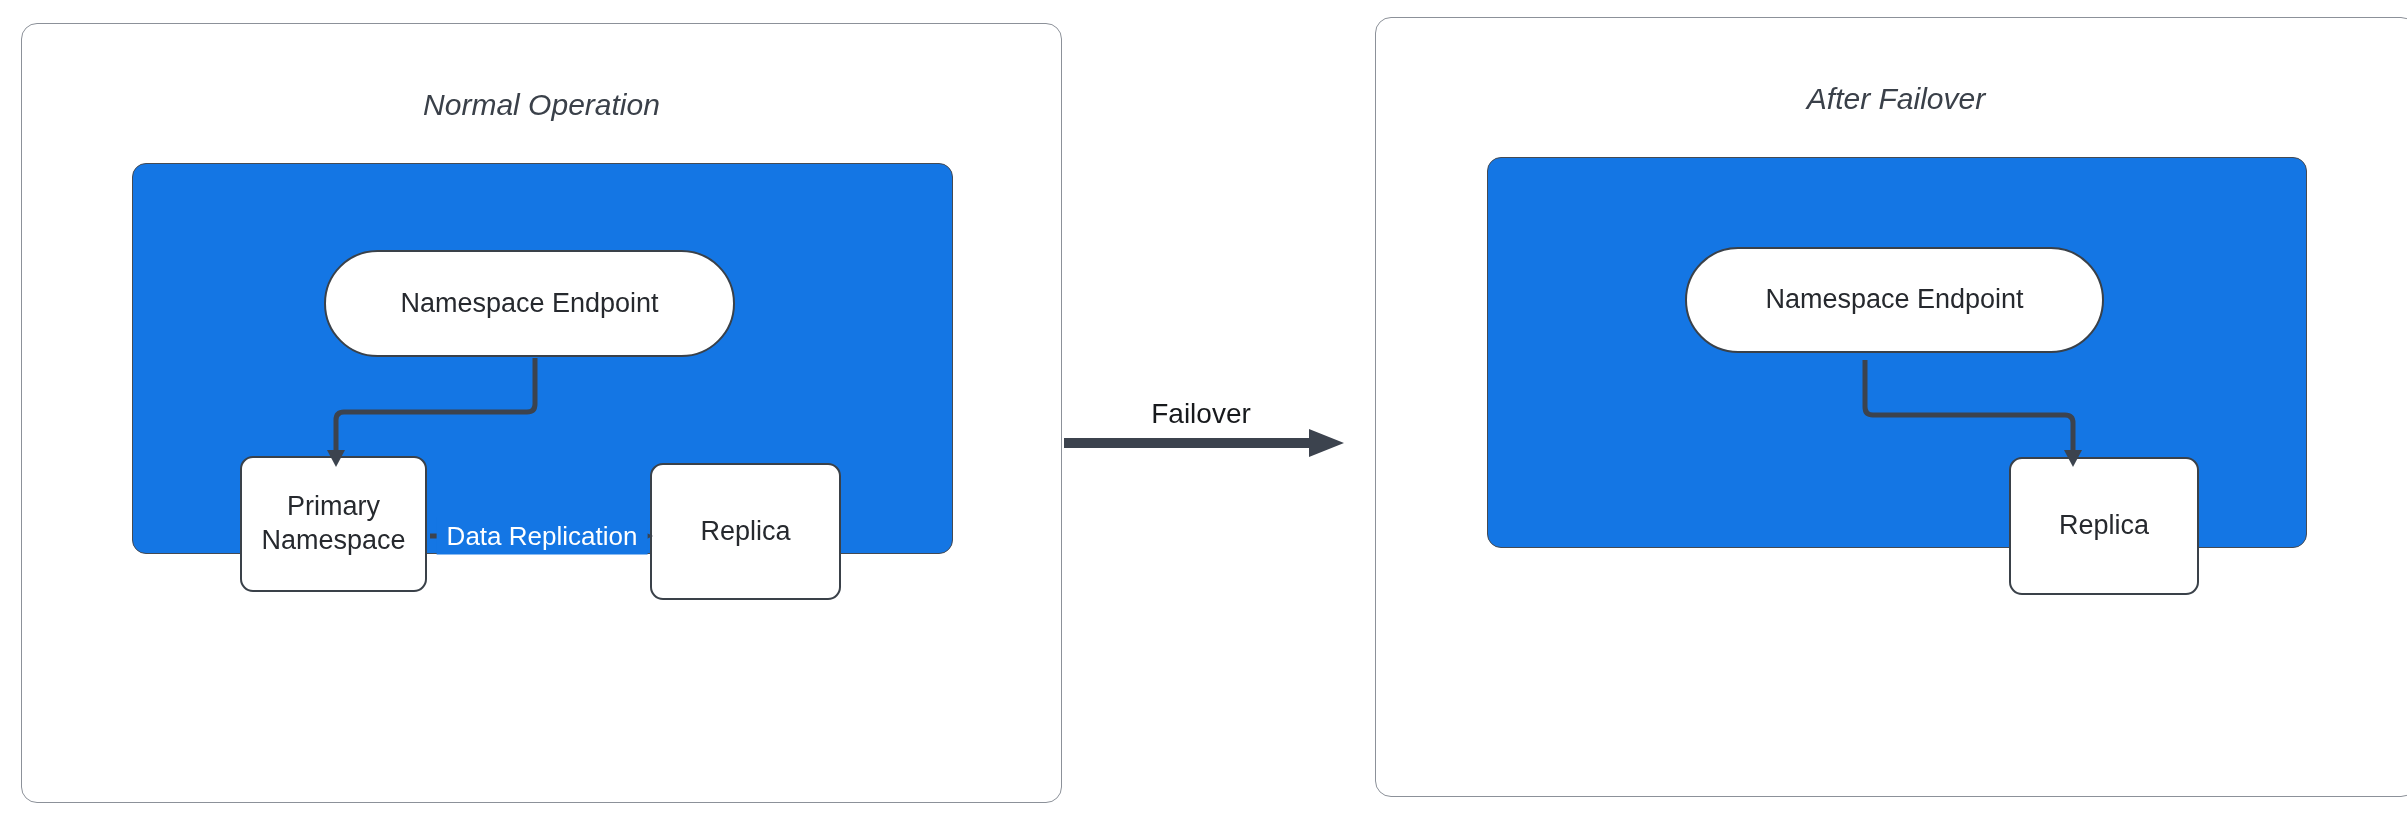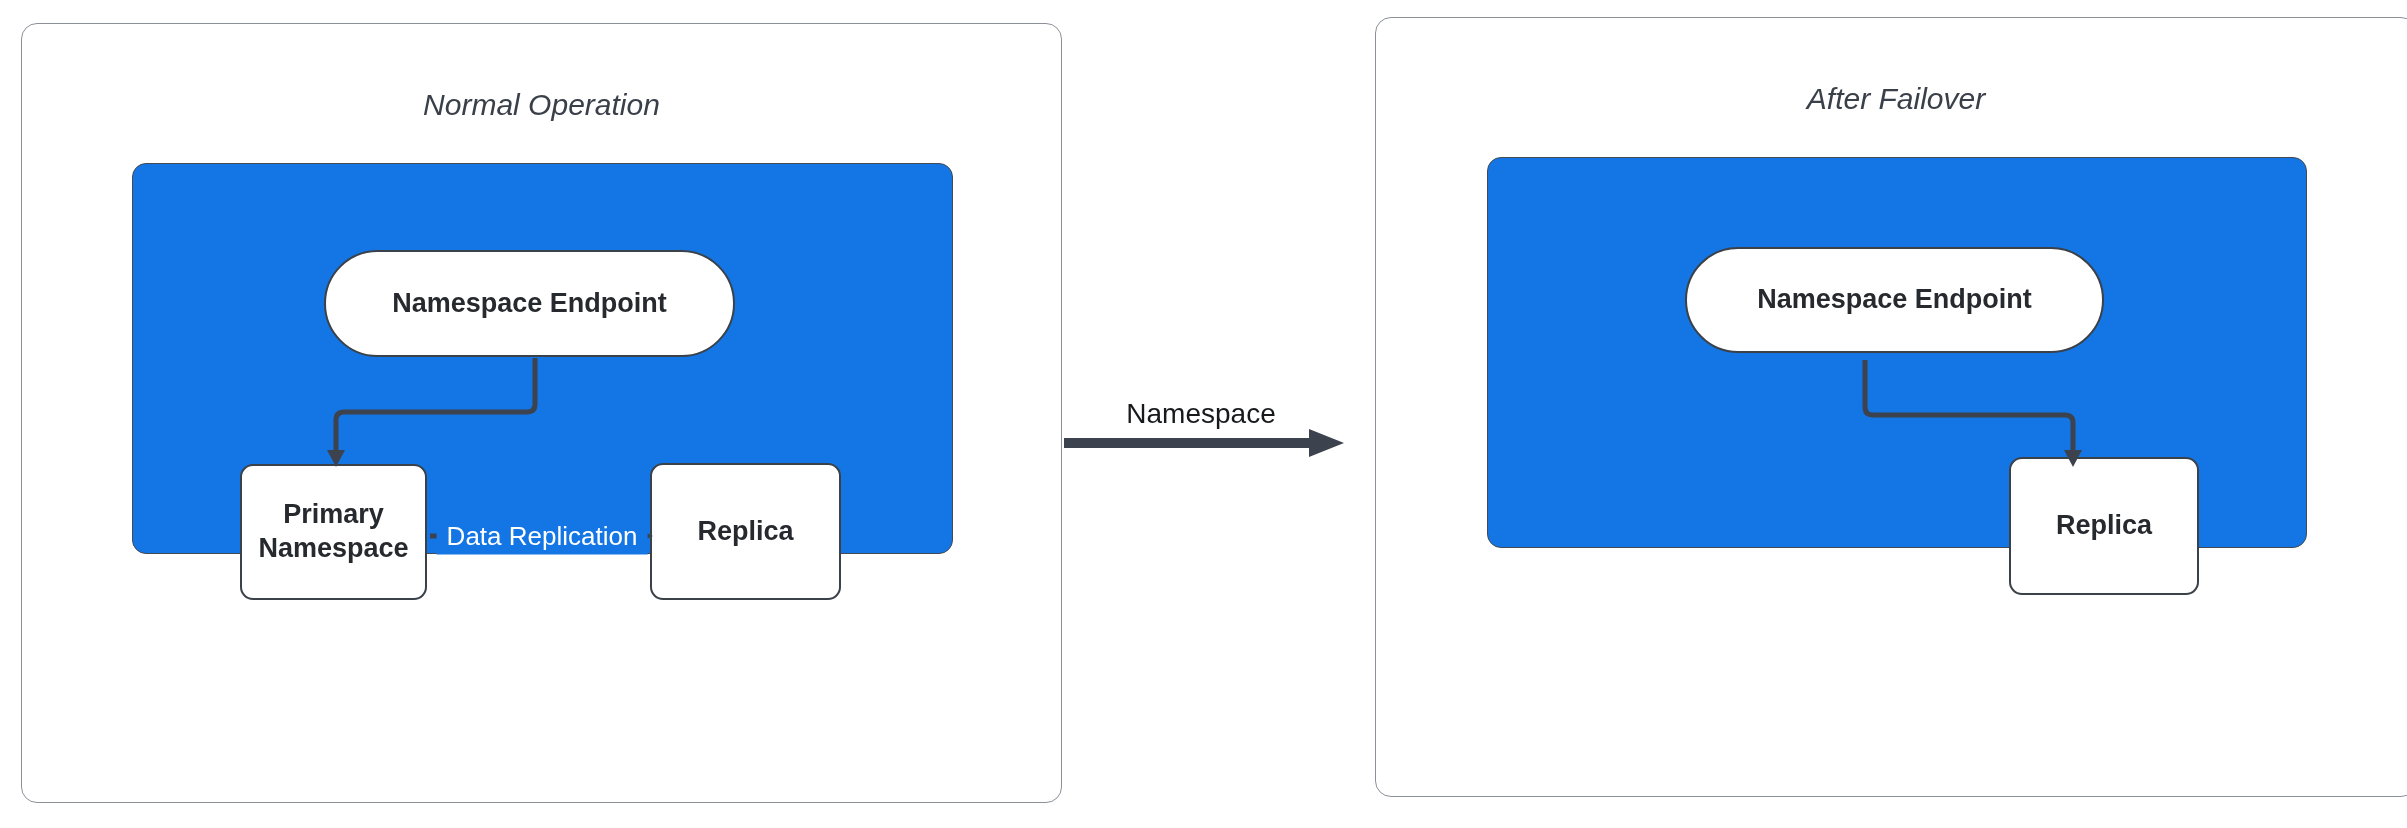--- a/index.html
+++ b/index.html
@@ -33,41 +33,40 @@
   }
 
   .bluebox {
     position: absolute;
     width: 821px; height: 391px;
     top: 139px;
     background: var(--container-blue, #1476E4);
     border: 1.5px solid var(--container-stroke, #454A52);
     border-radius: 14px;
     z-index: 2;
-    font-weight: bold;
   }
   .panel.left  .bluebox { left: 110px; }
   .panel.right .bluebox { left: 111px; width: 820px; }
 
   .node {
     position: absolute;
     display: flex; align-items: center; justify-content: center;
     text-align: center;
     background: #FFFFFF;
     border: 2.5px solid var(--node-border, #3A4149);
     color: var(--node-text, #26292E);
     font-size: 27px;
     line-height: 1.25;
   }
   .node.stadium { border-radius: 54px; }
   .node.rrect   { border-radius: 13px; }
 
   
   .panel.left .node.endpoint { left: 191px; top: 86px;  width: 411px; height: 107px; }
-  .panel.left .node.primary  { left: 107px; top: 300px; width: 187px; height: 136px; padding: 0 28px; }
+  .panel.left .node.primary  { left: 107px; top: 292px; width: 187px; height: 136px; padding: 0 28px; }
   .panel.left .node.replica  { left: 517px; top: 299px; width: 191px; height: 137px; }
 
   
   .panel.right .node.endpoint   { left: 197px; top: 89px;  width: 419px; height: 106px; }
   .panel.right .node.recovering {
     left: 106px; top: 301px; width: 189px; height: 137px;
     background: var(--recovering-fill, #E3E5E9);
     color: var(--recovering-text, #566070);
     font-style: italic;
   }
@@ -152,15 +151,15 @@
 
     <path class="connector-path" d="M1865,360 L1865,407 Q1865,415 1873,415 L2065,415 Q2073,415 2073,423 L2073,452"></path>
     <polygon class="arrowhead" points="2064,450 2082,450 2073,467"></polygon>
 
     <path class="connector-path thick-arrow-body" d="M1064,443 L1312,443"></path>
     <polygon class="arrowhead" points="1309,429 1309,457 1344,443"></polygon>
   </svg>
 
   <div class="edge-label">Data Replication</div>
 
-  <div class="transition-label">Namespace</div>
+  <div class="transition-label">Failover</div>
 
 </div>
 
 </body></html>

